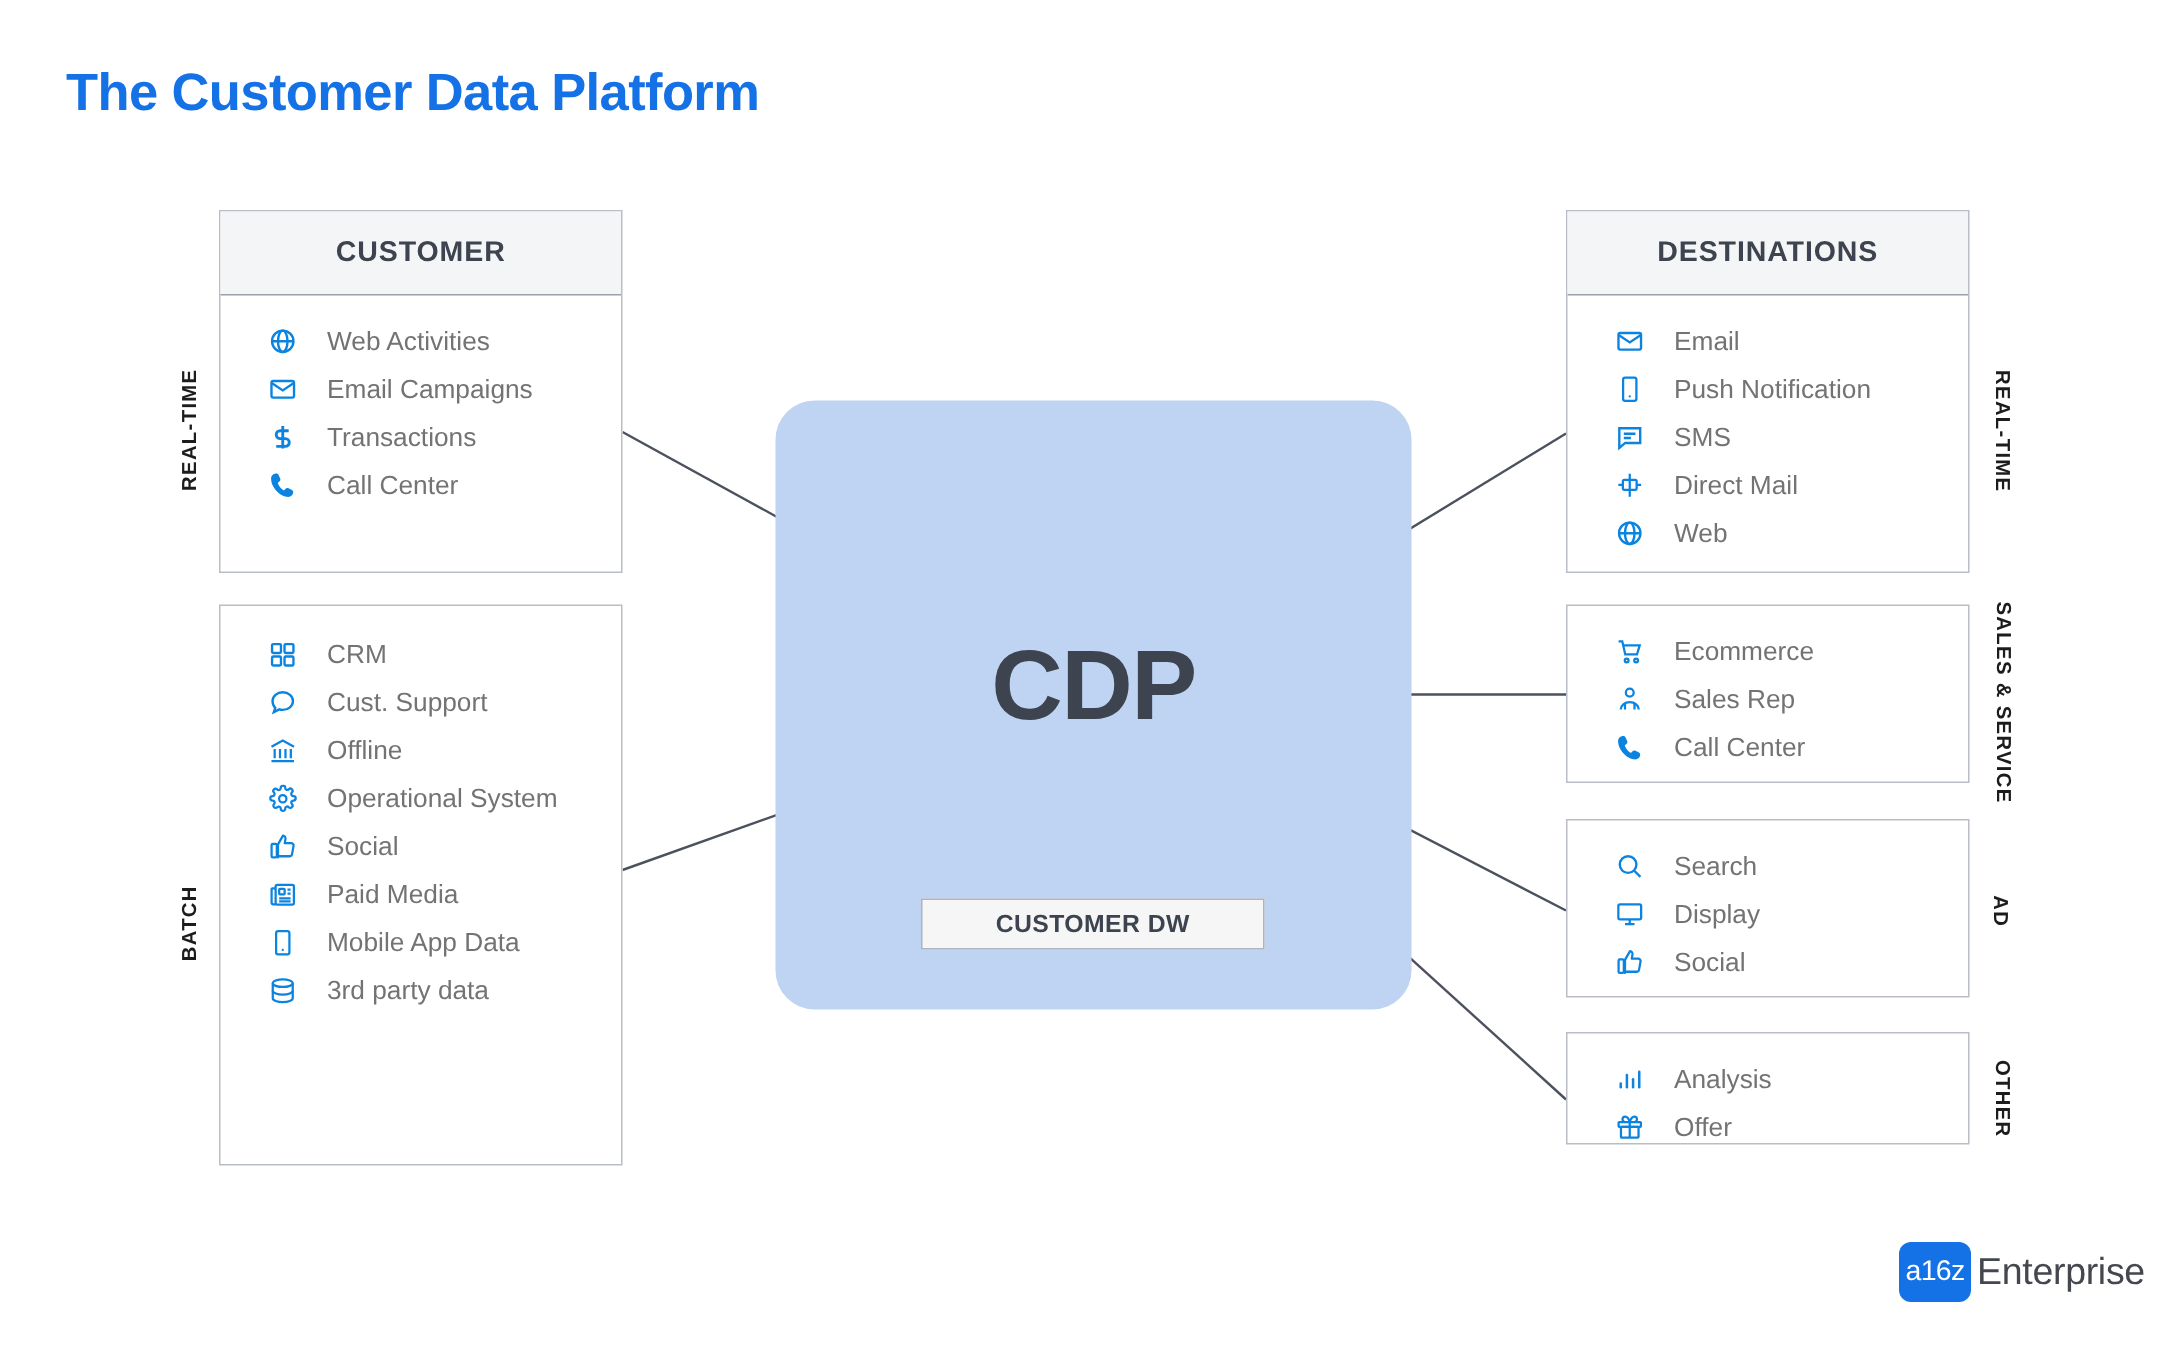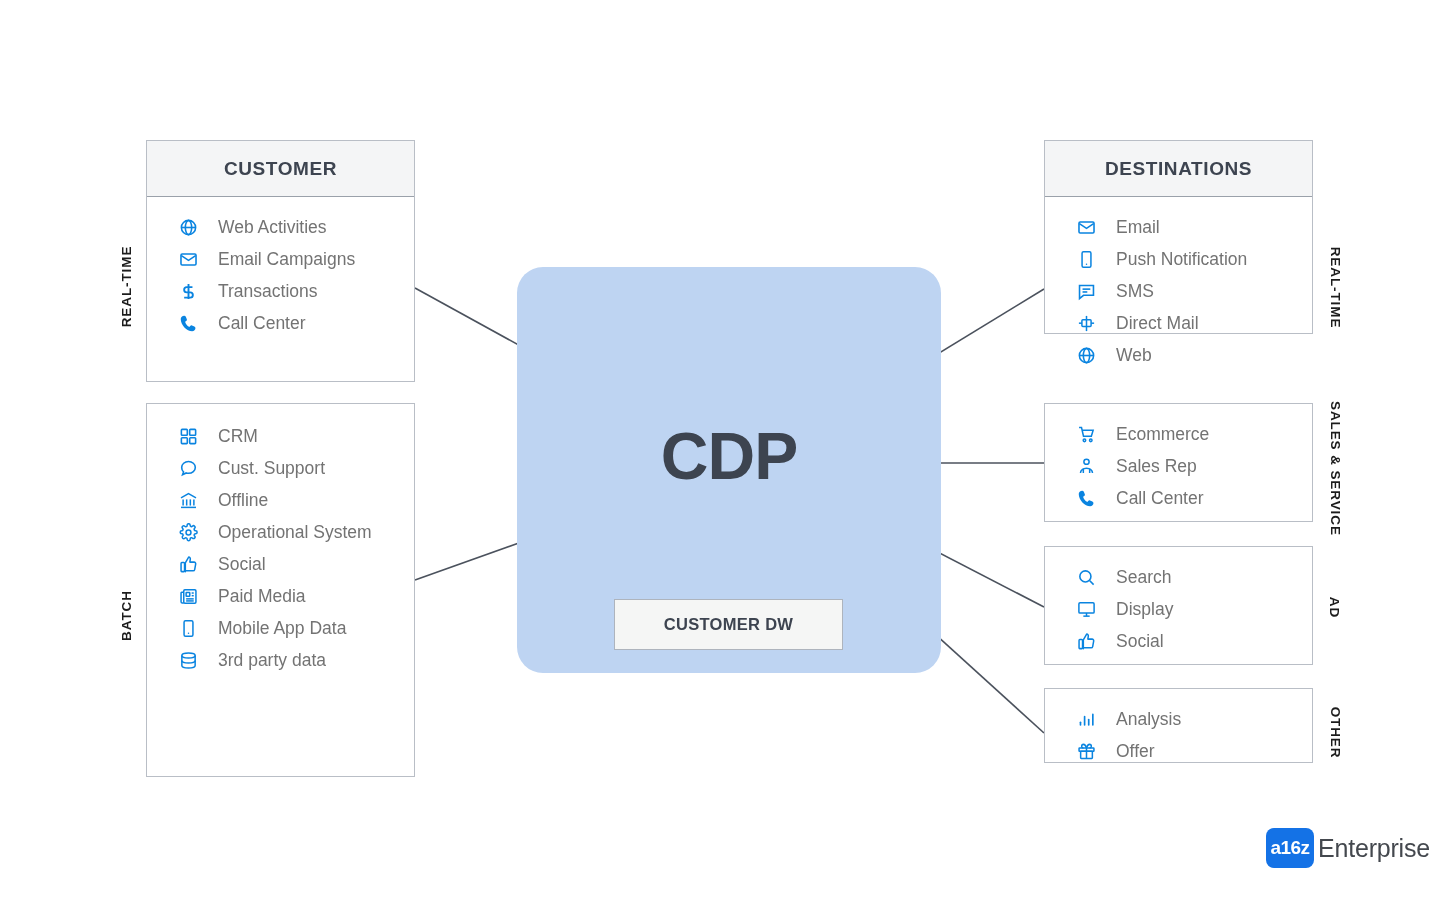--- a/index.html
+++ b/index.html
@@ -38,21 +38,21 @@
     width: 424px;
     text-align: center;
     font-size: 66px;
     font-weight: bold;
     letter-spacing: -1px;
     color: #3d4450;
   }
   .customer-dw {
     position: absolute;
     left: 614px; top: 599px;
-    width: 229px; height: 51px;
+    width: 229px; height: 34px;
     background: #f5f6f5;
     border: 1px solid #aeb4bd;
     display: flex;
     align-items: center;
     justify-content: center;
     font-size: 16.5px;
     font-weight: bold;
     letter-spacing: 0.3px;
     color: #3d4450;
   }
@@ -119,35 +119,36 @@
   }
   .logo-mark {
     width: 48px; height: 40px;
     background: #1472e6;
     border-radius: 8px;
     color: #ffffff;
     display: flex;
     align-items: center;
     justify-content: center;
     font-size: 19px;
-    font-weight: bold;
+    font-weight: normal;
     letter-spacing: -0.5px;
   }
   .logo-text {
     margin-left: 4px;
     font-size: 25px;
     color: #44484e;
     letter-spacing: -0.2px;
   }
 </style>
 </head>
 <body>
 
 <div id="stage">
 
+  <div class="title">The Customer Data Platform</div>
 
   <svg id="links" viewBox="0 0 1456 913" xmlns="http://www.w3.org/2000/svg">
     <g stroke="#4b525d" stroke-width="1.6" fill="none">
 
       <line x1="415" y1="288" x2="684" y2="436"></line>
 
       <line x1="415" y1="580" x2="676" y2="487"></line>
 
       <line x1="800" y1="438" x2="1044" y2="289"></line>
 
@@ -303,21 +304,21 @@
             </svg>
           </span>
         <span class="lbl">3rd party data</span>
       </div>
     </div>
   </div>
 
   <div class="vlabel left" style="left:80px; top:279px; width:92px; text-align:center;">REAL-TIME</div>
   <div class="vlabel left" style="left:91px; top:608px; width:70px; text-align:center;">BATCH</div>
 
-  <div class="card" style="left:1044px; top:140px; width:269px; height:194px;">
+  <div class="card" style="left:1044px; top:140px; width:269px; height:242px;">
     <div class="card-header">DESTINATIONS</div>
     <div class="card-body">
 
       <div class="row">
         <span class="ico">
             <svg width="19" height="19" viewBox="0 0 24 24" fill="none" stroke="currentColor" stroke-width="2">
               <rect x="2.5" y="5" width="19" height="14" rx="1.5"></rect>
               <path d="M3 7l9 6 9-6"></path>
             </svg>
           </span>

